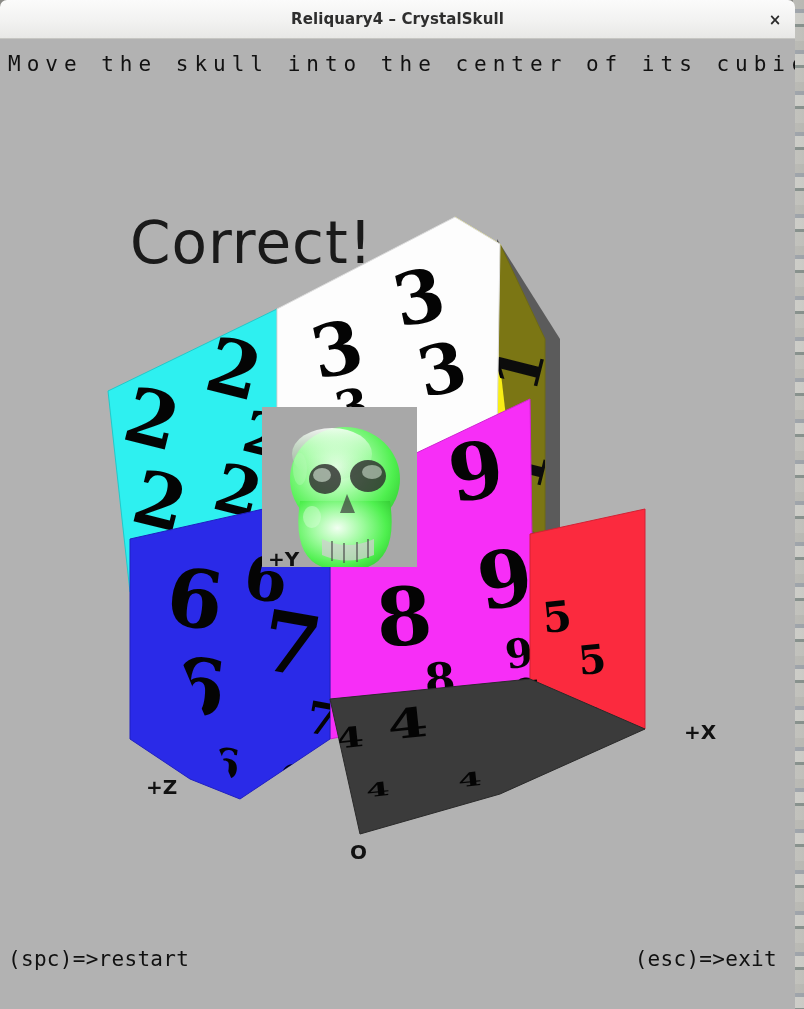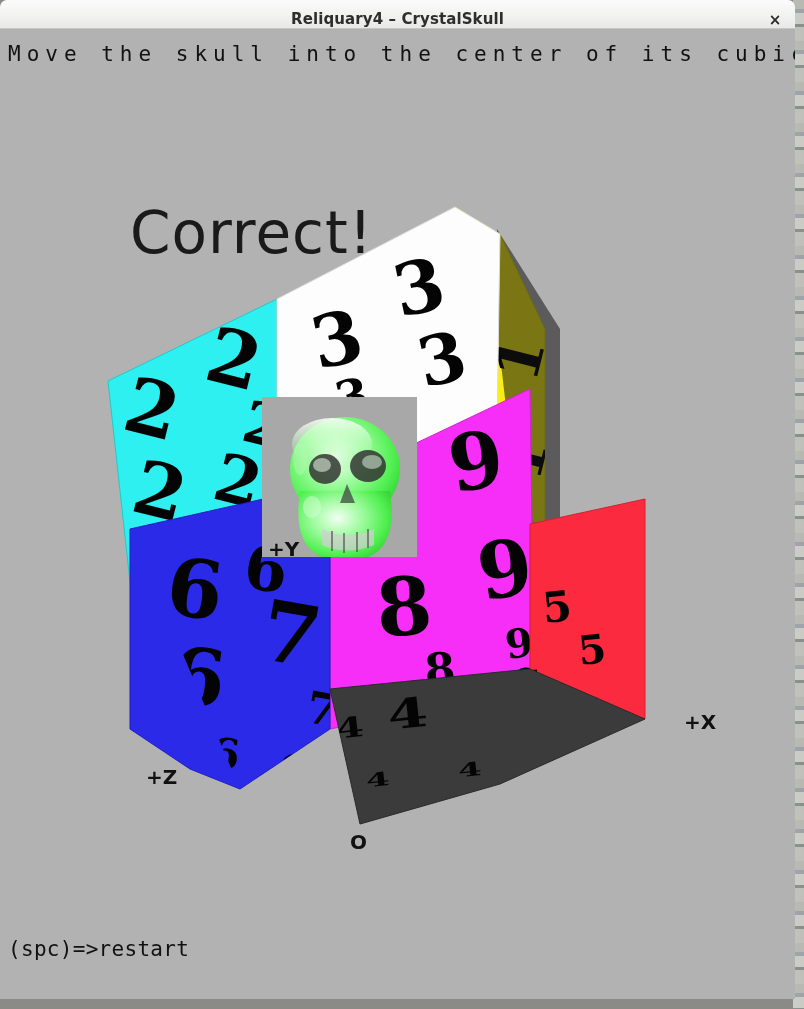--- a/index.html
+++ b/index.html
@@ -41,21 +41,21 @@
     position: absolute;
     left: 0; top: 0;
     width: 795px;
     height: 1009px;
     overflow: hidden;
   }
 
   
   #titlebar {
     position: relative;
-    height: 29px;
+    height: 39px;
     background: linear-gradient(180deg,#fbfbfb 0%,#f2f2f1 55%,#e8e8e6 100%);
     border-top-left-radius: 7px;
     border-top-right-radius: 7px;
     border-bottom: 1px solid #c6c6c2;
     box-sizing: border-box;
   }
   #titlebar-title {
     position: absolute;
     left: 0; right: 0; top: 10px;
     text-align: center;
@@ -324,17 +324,18 @@
 
       <text class="axis-label" x="268" y="527">+Y</text>
       <text class="axis-label" x="146" y="755">+Z</text>
       <text class="axis-label" x="684" y="700">+X</text>
       <text class="axis-label" x="350" y="820">O</text>
     </svg>
 
     <div id="footer-hints">
       <div class="hint-row" id="hint-row-1">
         <div class="hint hint-left">(spc)=&gt;restart</div>
+        <div class="hint hint-right">(esc)=&gt;exit</div>
       </div>
     </div>
 
   </div>
 </div>
 
 </body></html>

